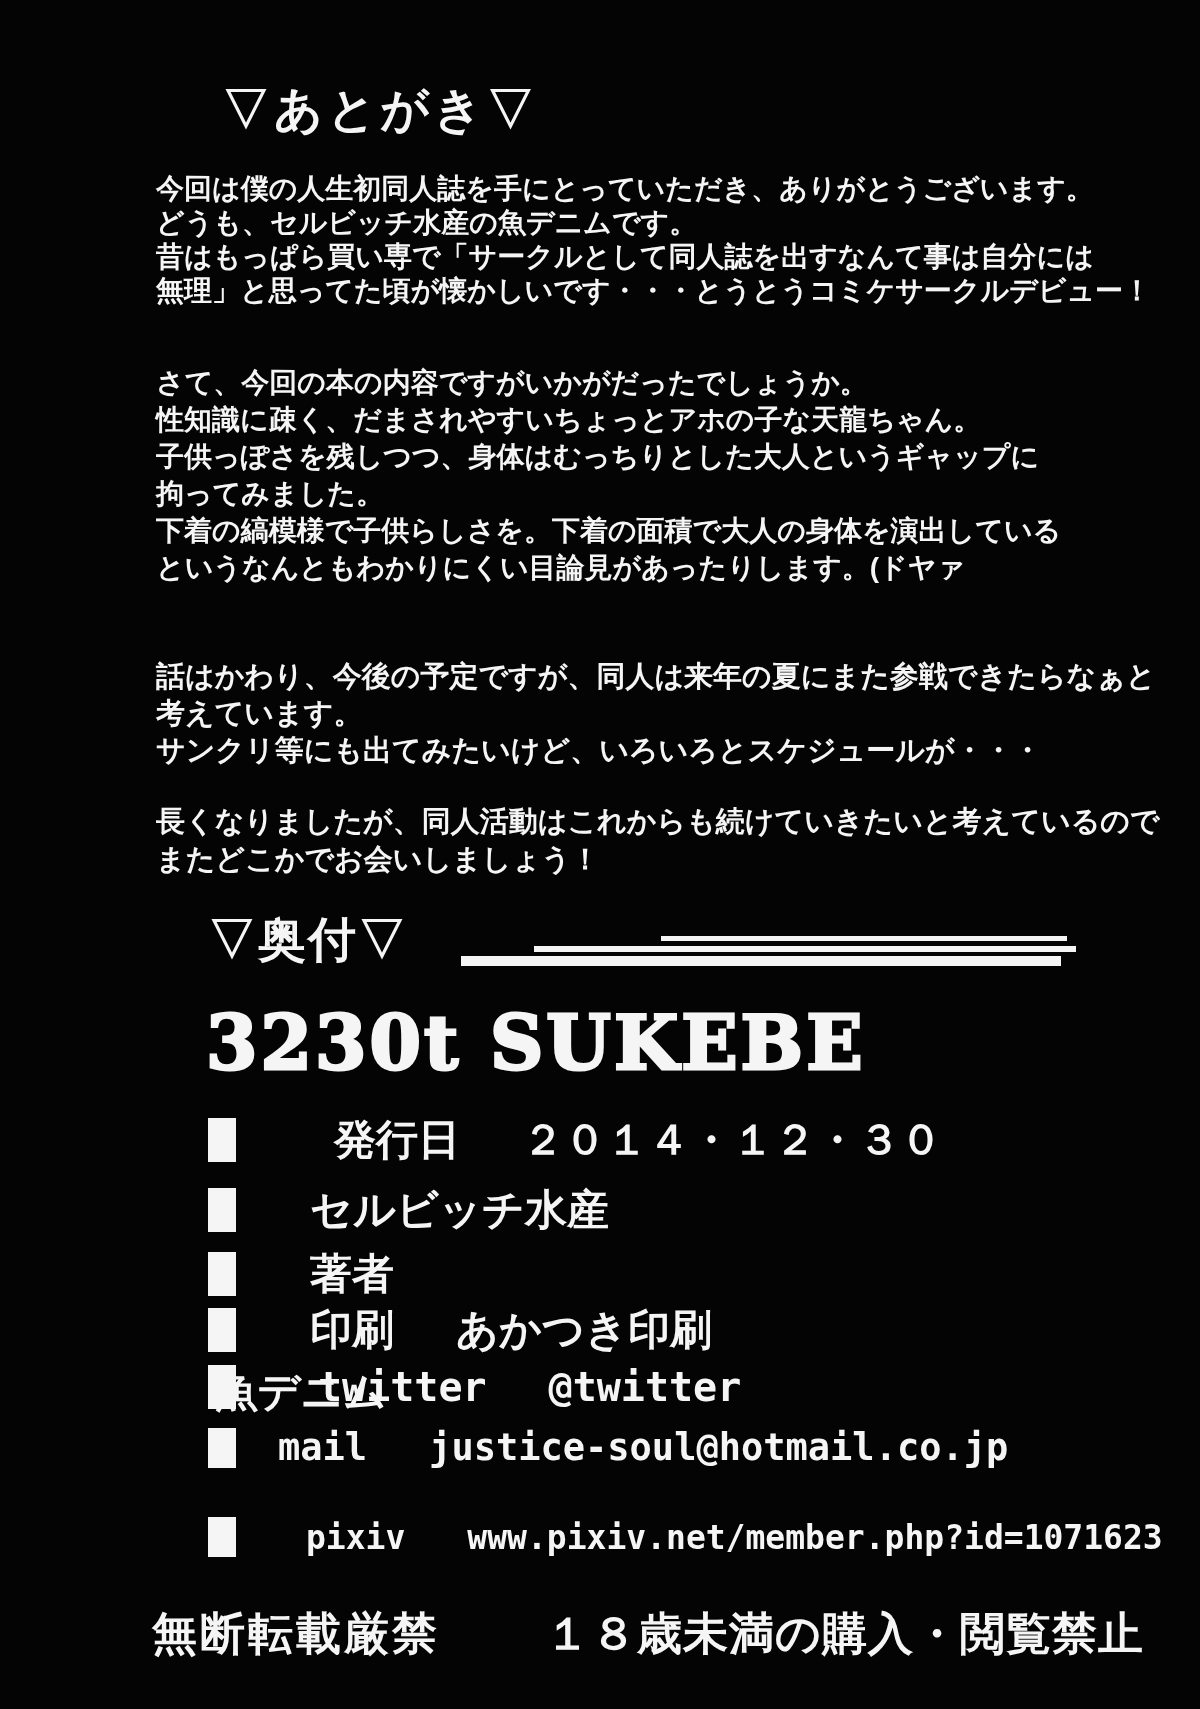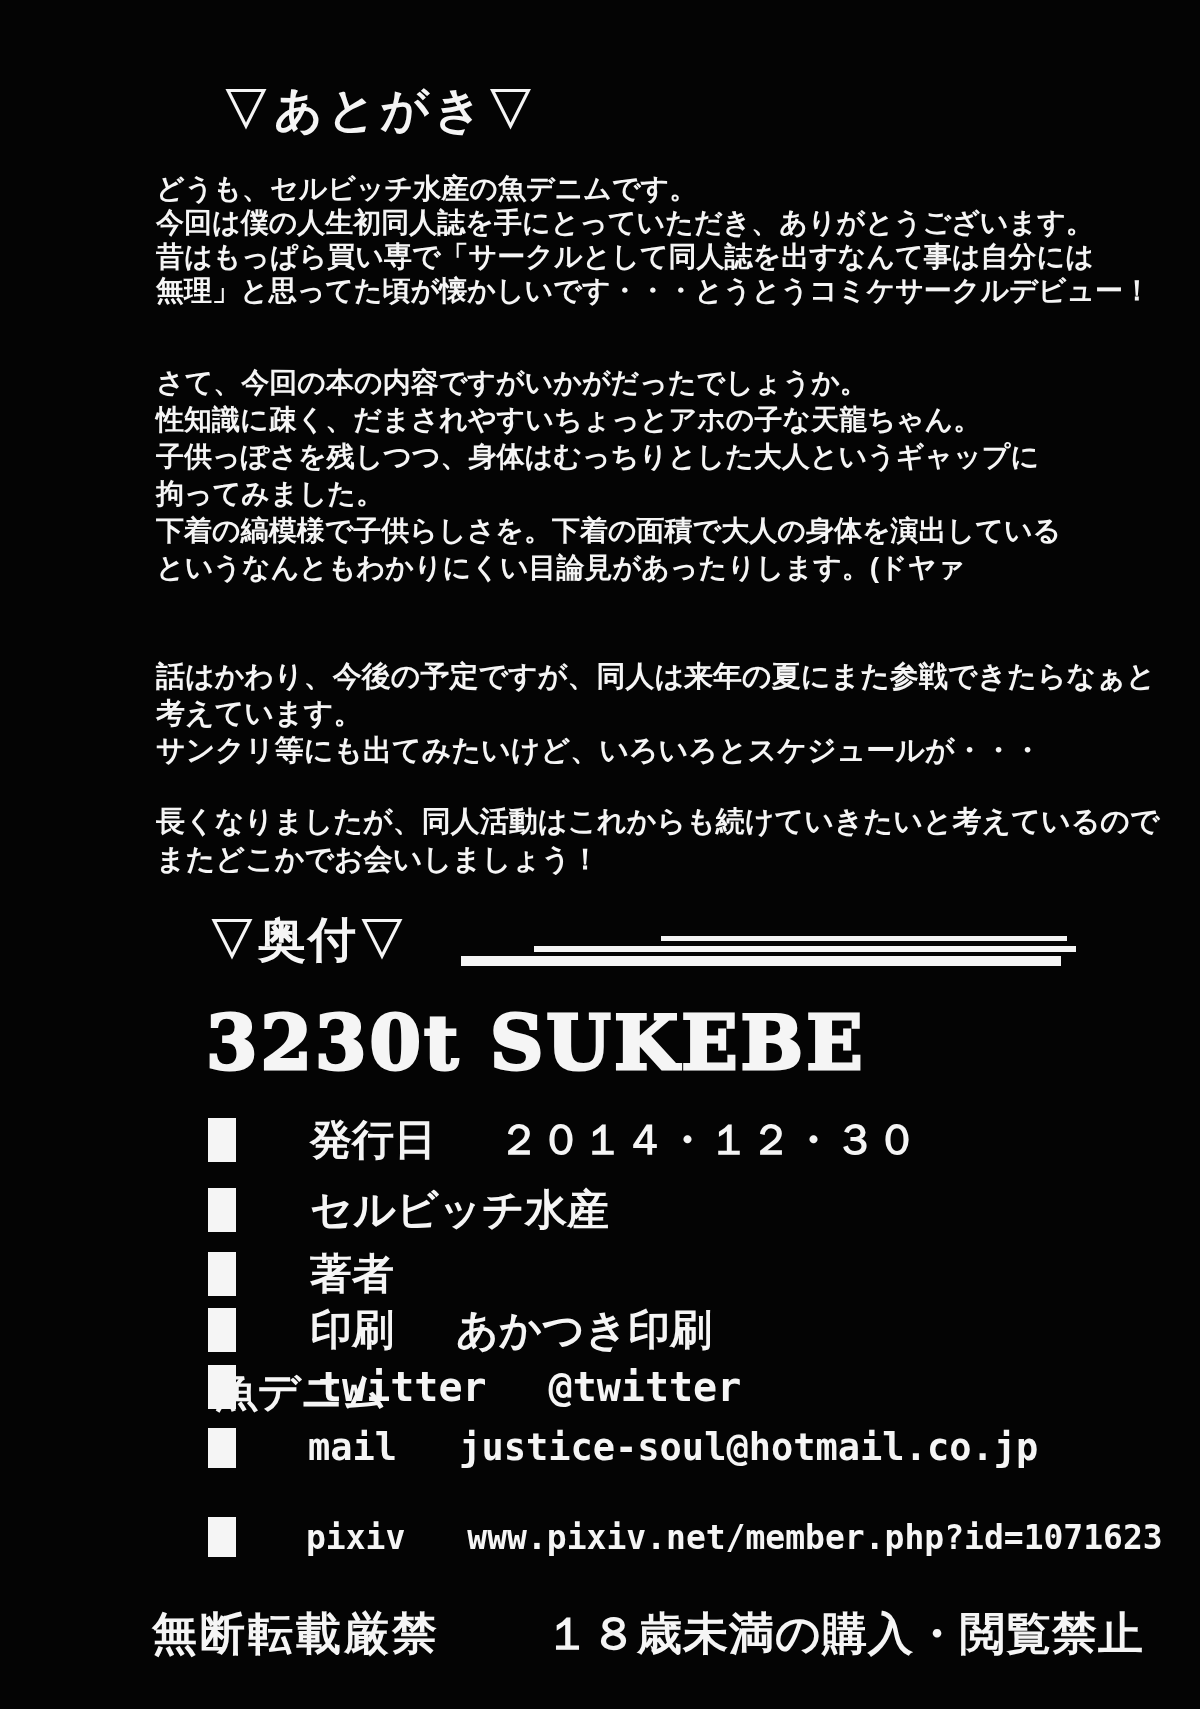--- a/index.html
+++ b/index.html
@@ -54,51 +54,51 @@
   }
   .crow .pair { display:flex; align-items:center; gap:62px; }
   .bullet {
     display:inline-block;
     width:28px; height:44px;
     background:var(--fg);
     margin-right:12px;
     flex:0 0 auto;
   }
   .r1 { top:1112px; }
-  .r1 .pair { gap:62px; }
+  .r1 .pair { gap:86px; }
   .r2 { top:1182px; }
   .r3 { top:1246px;flex-direction:column; }
   .r4 { top:1302px; }
   .r5 { top:1364px; }
   .r6 { top:1426px; }
   .r7 { top:1517px; }
   .mono, .mono .pair {
     font-family:"DejaVu Sans Mono", monospace;
     font-weight:700;
   }
   .r5 { font-size:40px; }
   .r5 .pair { gap:70px; }
   .r6 { font-size:37px; }
-  .r6 .pair { gap:60px; }
+  .r6 .pair { gap:30px; }
   .r7 { font-size:33px; }
   .r7 .pair { gap:58px; }
   .r6 .bullet, .r7 .bullet { height:40px; }
 
   
   .footer-left  { left:152px; top:1604px; font-size:45px; letter-spacing:3px; }
   .footer-right { left:545px; top:1604px; font-size:45px; letter-spacing:1px; }
 </style>
 </head>
 <body>
 
 <div class="abs afterword-title">▽あとがき▽</div>
 
 <div class="abs para p1">
+  <div class="line">今回は僕の人生初同人誌を手にとっていただき、ありがとうございます。</div>
   <div class="line">どうも、セルビッチ水産の魚デニムです。</div>
-  <div class="line">今回は僕の人生初同人誌を手にとっていただき、ありがとうございます。</div>
   <div class="line">昔はもっぱら買い専で「サークルとして同人誌を出すなんて事は自分には</div>
   <div class="line">無理」と思ってた頃が懐かしいです・・・とうとうコミケサークルデビュー！</div>
 </div>
 
 <div class="abs para p2">
   <div class="line">さて、今回の本の内容ですがいかがだったでしょうか。</div>
   <div class="line">性知識に疎く、だまされやすいちょっとアホの子な天龍ちゃん。</div>
   <div class="line">子供っぽさを残しつつ、身体はむっちりとした大人というギャップに</div>
   <div class="line">拘ってみました。</div>
   <div class="line">下着の縞模様で子供らしさを。下着の面積で大人の身体を演出している</div>

